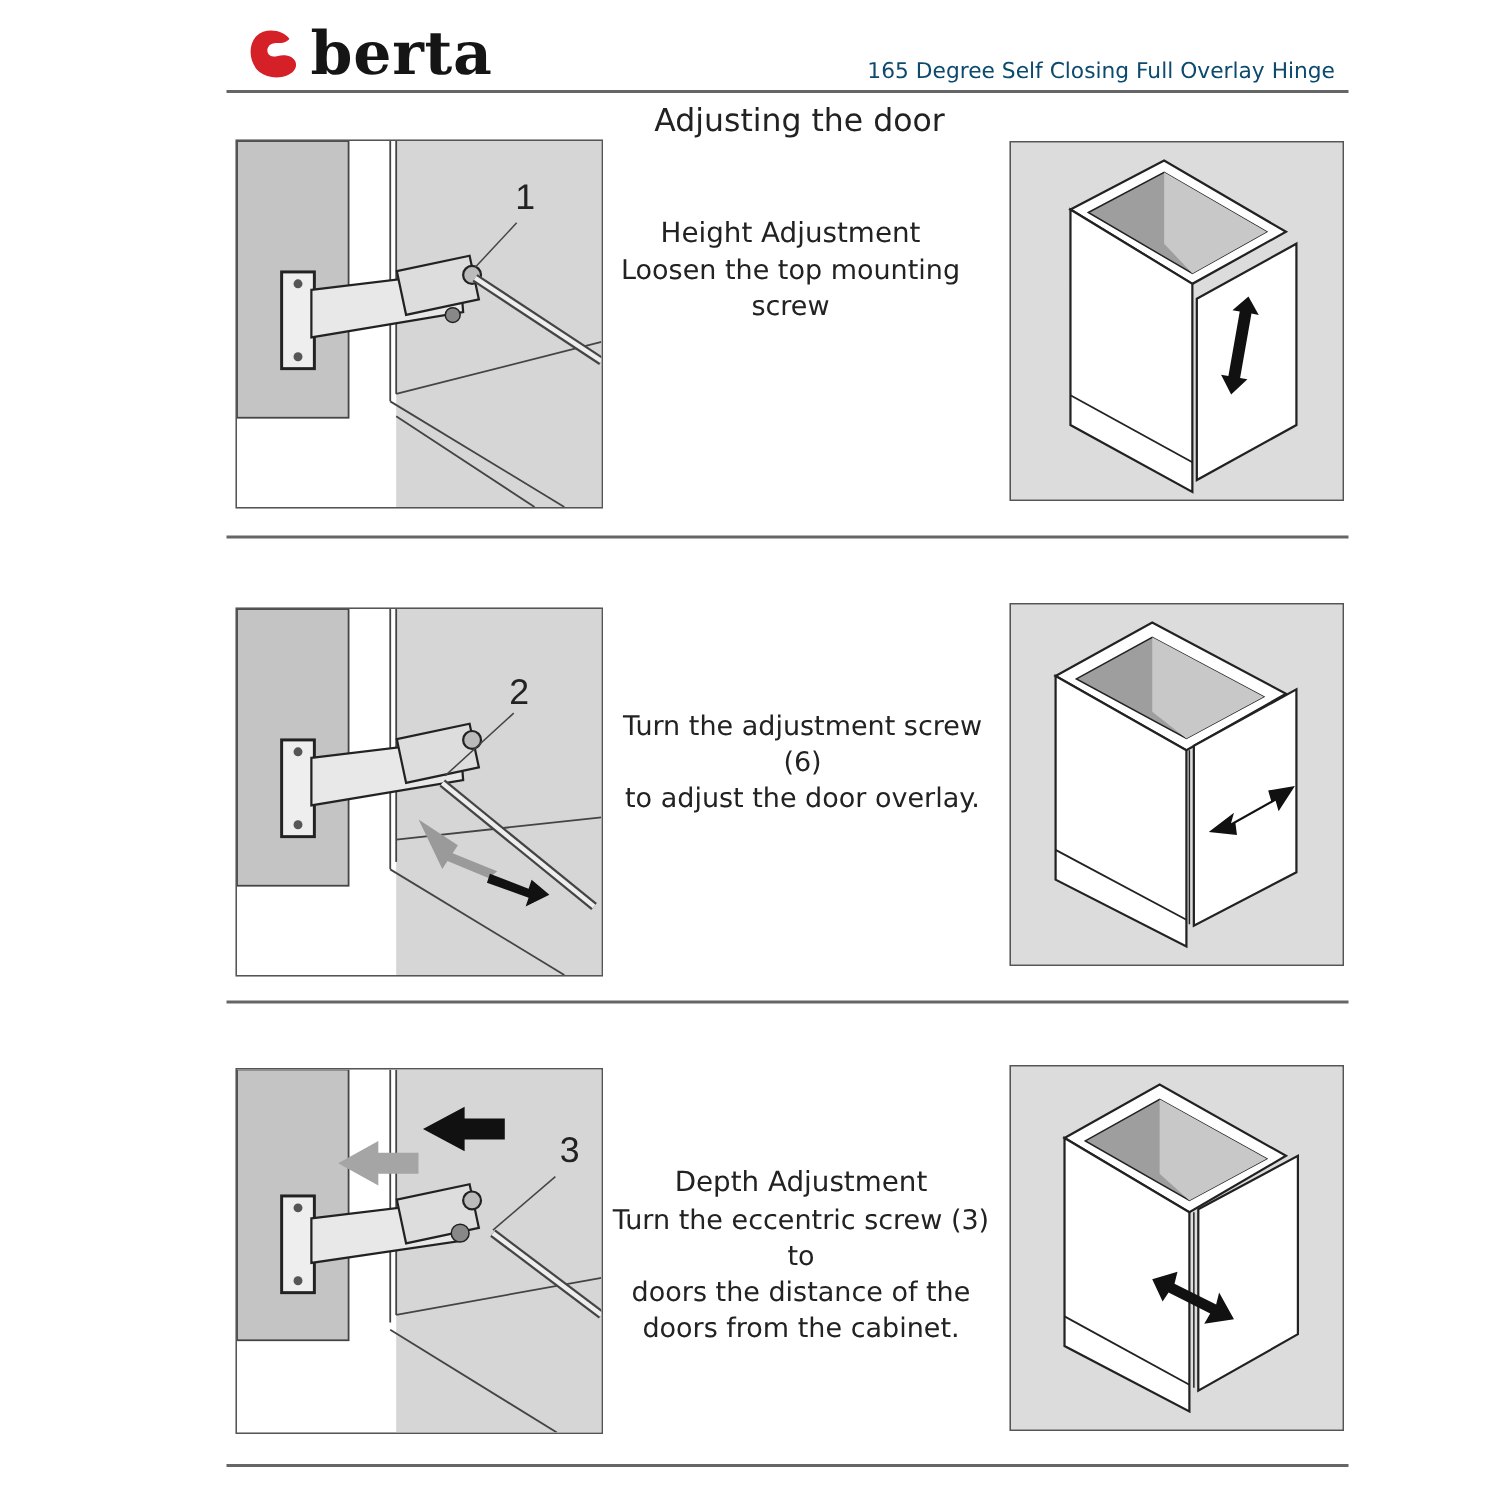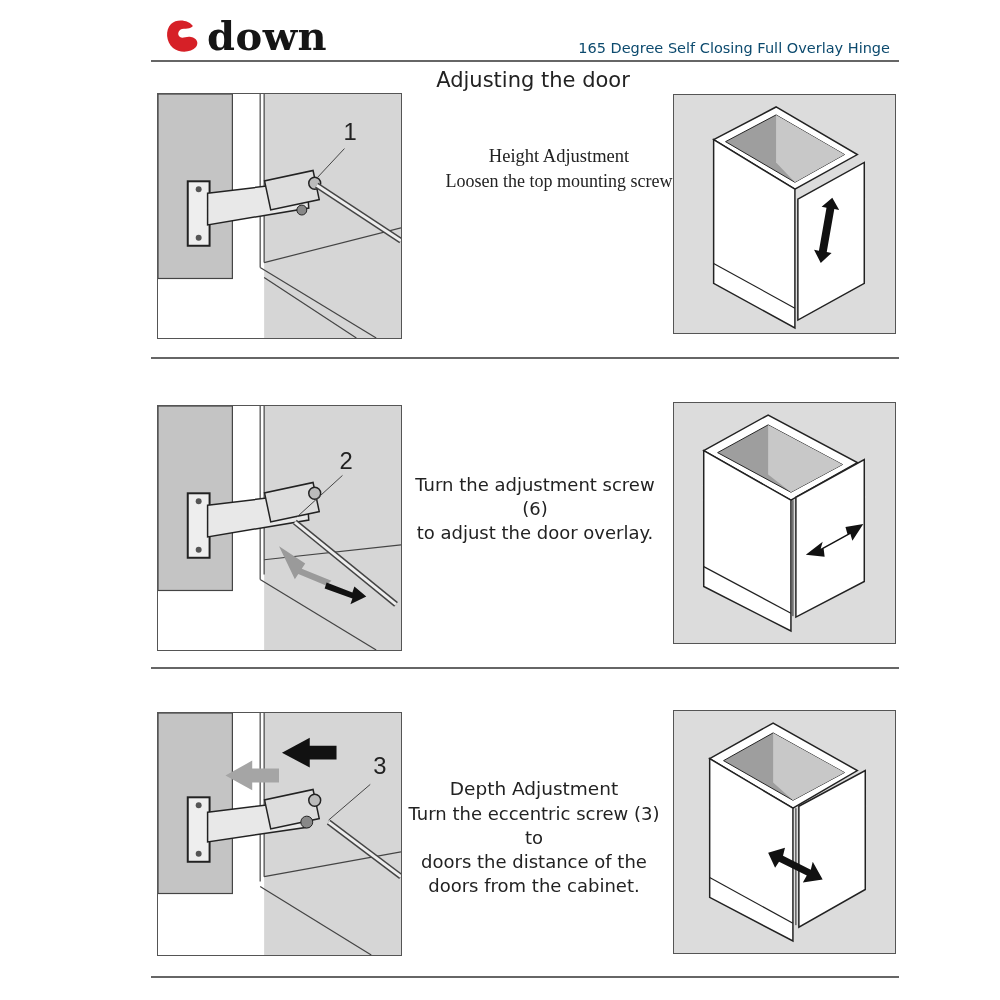--- a/index.html
+++ b/index.html
@@ -16,21 +16,21 @@
   .caption .ttl{font-size:18.5px;line-height:26px;}
   .caption .body{font-size:18px;line-height:24px;}
 </style>
 </head>
 <body>
 
 <div class="logo">
   <svg class="logo-mark" viewBox="0 0 38 36">
     <path d="M30 8 C26 2 14 0 8 6 C2 12 3 24 10 30 C16 35 28 35 33 29 C36 25 34 20 28 19 C23 18 20 21 17 19 C14 17 15 12 19 11 C23 10 26 12 30 8 Z" fill="#d62027"></path>
   </svg>
-  <span class="logo-text">down</span>
+  <span class="logo-text">berta</span>
 </div>
 <div class="product-title">165 Degree Self Closing Full Overlay Hinge</div>
 <div class="rule" style="top:60px;"></div>
 
 <div class="page-heading">Adjusting the door</div>
 
 <div class="panel" style="left:157px;top:93px;width:245px;height:246px;">
   <svg viewBox="0 0 245 246">
     <rect x="0" y="0" width="245" height="246" fill="#fff"></rect>
     <rect x="0" y="0" width="75" height="186" fill="#c4c4c4" stroke="#444" stroke-width="1.2"></rect>
@@ -48,21 +48,21 @@
     <rect x="110" y="82" width="50" height="30" fill="#ddd" stroke="#222" stroke-width="1.5" transform="rotate(-12 135 97)"></rect>
     <circle cx="158" cy="90" r="6" fill="#bbb" stroke="#222" stroke-width="1.5"></circle>
     <circle cx="145" cy="117" r="5" fill="#888" stroke="#222" stroke-width="1"></circle>
 
     <line x1="160" y1="92" x2="245" y2="148" stroke="#444" stroke-width="6"></line>
     <line x1="160" y1="92" x2="245" y2="148" stroke="#eee" stroke-width="3"></line>
     <line x1="160" y1="85" x2="188" y2="55" stroke="#444" stroke-width="1"></line>
     <text x="187" y="46" font-family="Liberation Sans, sans-serif" font-size="24" fill="#222">1</text>
   </svg>
 </div>
-<div class="caption" style="left:424px;top:143px;width:270px;font-family:Liberation Serif, serif;">
+<div class="caption" style="left:392px;top:143px;width:270px;">
   <div class="ttl">Height Adjustment</div>
   <div class="body">Loosen the top mounting screw</div>
 </div>
 <div class="panel" style="left:673px;top:94px;width:223px;height:240px;">
   <svg viewBox="0 0 223 240">
     <rect width="223" height="240" fill="#dcdcdc"></rect>
     <polygon points="40,45 103,12 185,60 122,95" fill="#fff" stroke="#222" stroke-width="1.5"></polygon>
     <polygon points="52,47 103,20 172,60 122,88" fill="#9e9e9e" stroke="#222" stroke-width="1"></polygon>
     <polygon points="103,20 103,68 122,88 172,60" fill="#c8c8c8"></polygon>
     <polygon points="40,45 122,95 122,235 40,190" fill="#fff" stroke="#222" stroke-width="1.5"></polygon>

